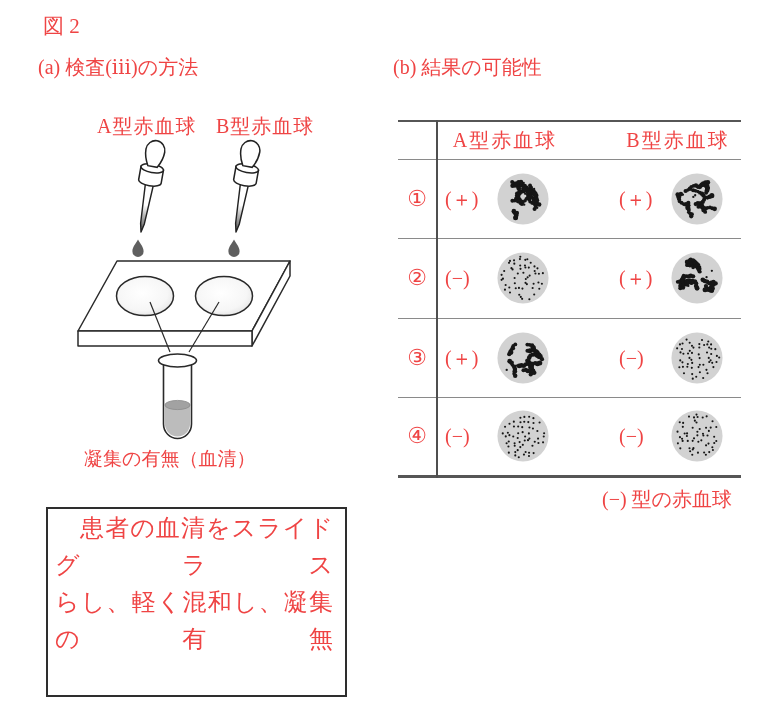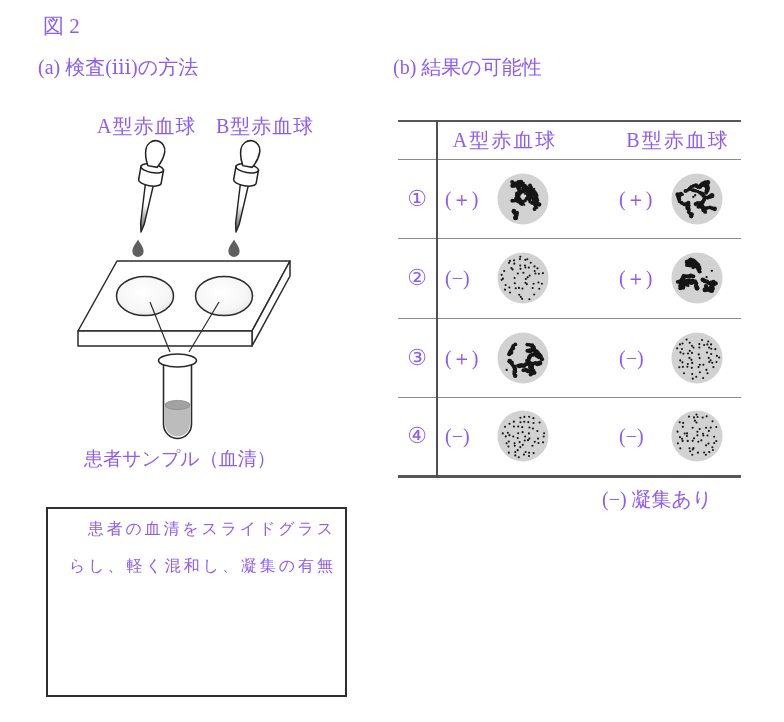--- a/index.html
+++ b/index.html
@@ -1,28 +1,28 @@
 <!DOCTYPE html>
 <html><head>
 <meta charset="utf-8">
 <style>
   html,body{margin:0;padding:0;background:#ffffff;}
   .page{position:relative;width:744px;height:722px;background:#fff;overflow:hidden;
-        font-family:"Liberation Serif","DejaVu Serif",serif;color:#8b5cf6;}
+        font-family:"Liberation Serif","DejaVu Serif",serif;color:#ef4444;}
   .t{position:absolute;white-space:nowrap;}
   .title{left:43px;top:12px;font-size:21px;}
   .heading-a{left:38px;top:54px;font-size:20px;}
   .heading-b{left:393px;top:54px;font-size:20px;}
   .lblA{left:97px;top:113px;font-size:20px;letter-spacing:1px;}
   .lblB{left:216px;top:113px;font-size:20px;letter-spacing:1px;}
   .apparatus{position:absolute;left:0;top:100px;}
   .tube-label{left:84px;top:446px;font-size:19px;}
   .proc-box{position:absolute;left:46px;top:507px;width:301px;height:190px;
-            border:2px solid #2e2e2e;box-sizing:border-box;padding:1px 12px 0 21px;
-            font-size:16px;line-height:37px;}
+            border:2px solid #2e2e2e;box-sizing:border-box;padding:1px 12px 0 7px;
+            font-size:24px;line-height:37px;}
   .proc-line{text-align:justify;text-align-last:justify;}
   
   .rtable{position:absolute;left:398px;top:120px;width:343px;height:358px;}
   .hline{position:absolute;left:0;width:343px;background:#8a8a8a;height:1.4px;}
   .hline.thick{background:#565656;}
   .vline{position:absolute;left:38px;top:0;width:1.5px;height:358px;background:#4f4f4f;}
   .thead{position:absolute;top:0;height:39px;font-size:20px;letter-spacing:2px;}
   .thead span{position:absolute;top:50%;transform:translate(-50%,-50%);white-space:nowrap;}
   .trow{position:absolute;left:0;width:343px;}
   .rlabel{position:absolute;left:3px;width:32px;text-align:center;top:50%;
@@ -90,21 +90,21 @@
     </g>
 
     <g>
       <path d="M163.5,364 L163.5,424 A14,14.5 0 0 0 191.5,424 L191.5,364" fill="#ffffff" stroke="#2a2a2a" stroke-width="1.6"></path>
       <path d="M164.9,405 L164.9,423.5 A12.6,13 0 0 0 190.1,423.5 L190.1,405 Z" fill="#bcbcbc"></path>
       <ellipse cx="177.5" cy="405" rx="12.6" ry="4.6" fill="#a2a2a2" stroke="#8a8a8a" stroke-width="0.8"></ellipse>
       <ellipse cx="177.5" cy="360.5" rx="19" ry="6.5" fill="#ffffff" stroke="#2a2a2a" stroke-width="1.6"></ellipse>
     </g>
   </svg>
 
-  <div class="t tube-label">患者サンプル（血清）</div>
+  <div class="t tube-label">凝集の有無（血清）</div>
 
   <div class="proc-box">
     <div class="proc-line">　患者の血清をスライドグラス</div>
     <div class="proc-line">らし、軽く混和し、凝集の有無</div>
 
   </div>
 
   <div class="rtable">
     <div class="hline thick" style="top:0;height:2.2px;"></div>
     <div class="hline" style="top:39px;"></div>
@@ -695,15 +695,15 @@
             <circle cx="1.0" cy="17.3" r="1.1" fill="#161616"></circle>
             <circle cx="7.4" cy="17.1" r="1.1" fill="#161616"></circle>
             <circle cx="12.7" cy="16.7" r="1.1" fill="#161616"></circle>
             <circle cx="16.5" cy="14.5" r="1.1" fill="#161616"></circle>
             <circle cx="-4.9" cy="19.5" r="1.1" fill="#161616"></circle>
             <circle cx="9.2" cy="19.5" r="1.1" fill="#161616"></circle>
           </svg></span>
     </div>
   </div>
 
-  <div class="t legend-minus">(−) 凝集あり</div>
+  <div class="t legend-minus">(−) 型の赤血球</div>
 
 </div>
 
 </body></html>

